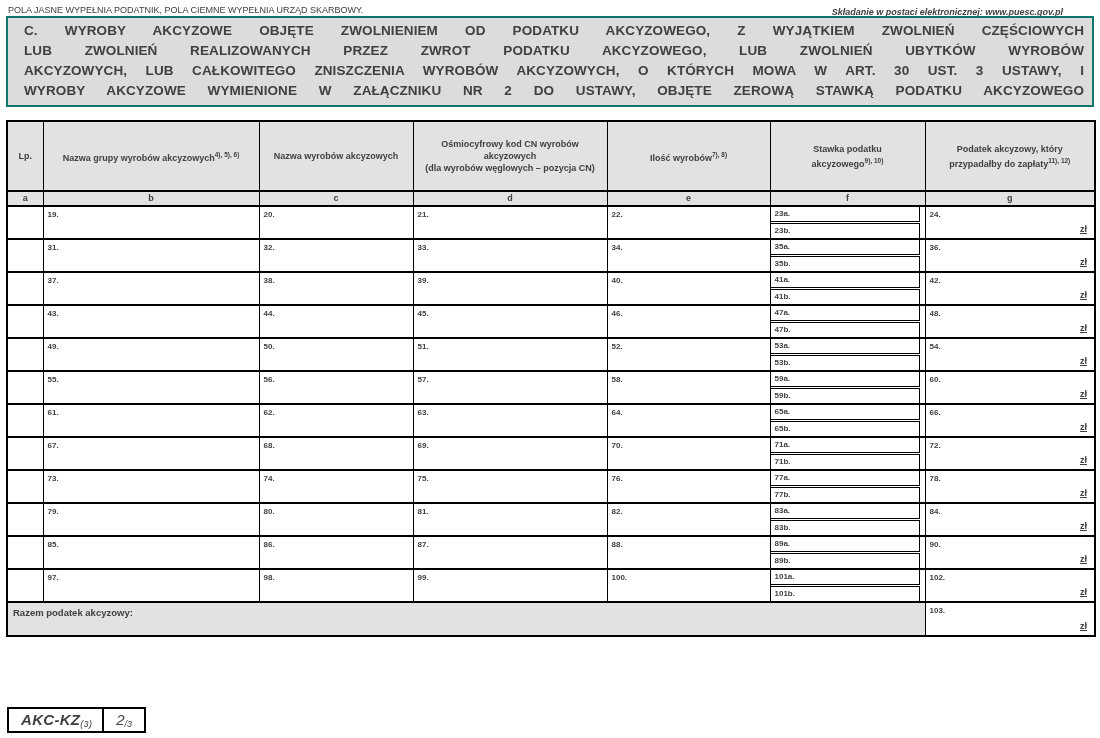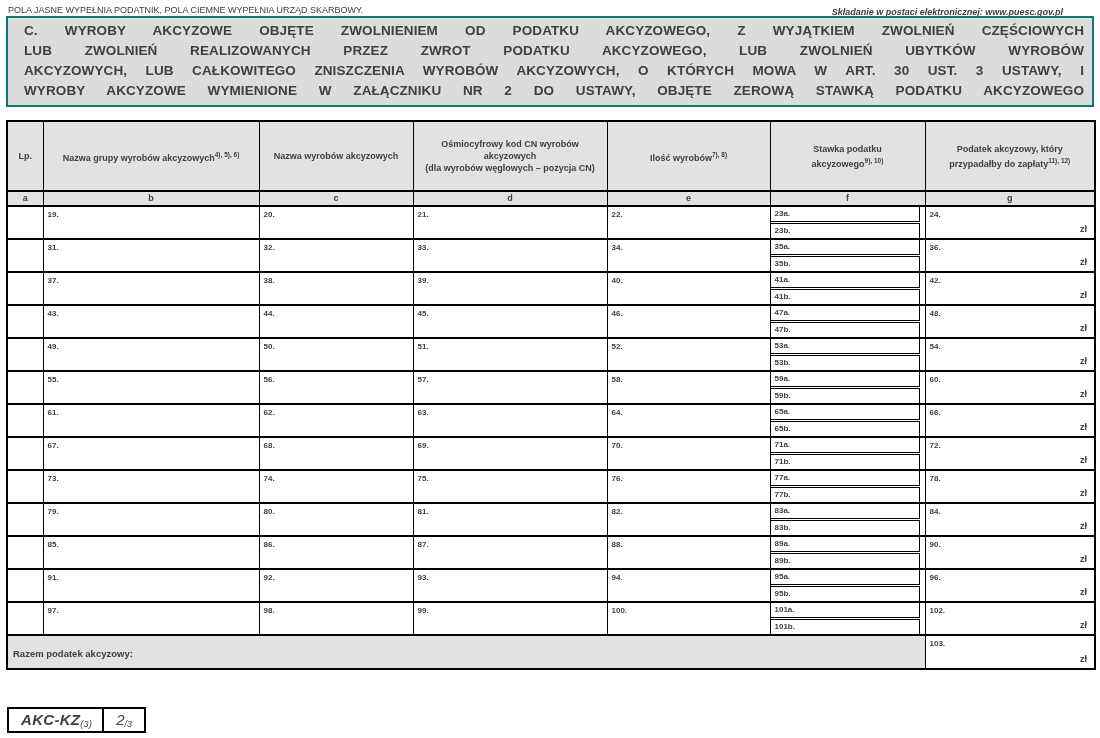--- a/index.html
+++ b/index.html
@@ -52,25 +52,25 @@
   }
   .fnum { display:block; font-size:8px; font-weight:bold; padding:3px 0 0 4px; line-height:9px; }
   td.fcol { padding:0; }
   .fbox {
     position:absolute; left:-1px; right:5px; height:16px;
     border:1px solid #000; background:#fff;
   }
   .fbox .fnum { padding-top:2px; }
   .fbox-a { top:-1px; }
   .fbox-b { bottom:-1px; }
-  td.gcol .zl { position:absolute; right:7px; bottom:4px; font-size:9px; font-weight:bold; }
+  td.gcol .zl { position:absolute; right:7px; bottom:4px; font-size:9px; font-weight:bold;text-decoration:underline; }
   tr.total { height:34px; }
   tr.total td { vertical-align:top; position:relative; border-bottom:2px solid #000; }
   tr.total td.label {
-    background:#e2e2e2; font-weight:bold; font-size:9.5px; padding:12px 0 0 5px;
+    background:#e2e2e2; font-weight:bold; font-size:9.5px; padding:4px 0 0 5px;
   }
   tr.total td.gcol { background:#fff; padding:0; }
 
   .footer-box {
     position:absolute; top:707px; left:7px; display:inline-flex;
     border:2px solid #000; background:#fff; align-items:stretch;font-style:italic;
   }
   .footer-cell1 {
     padding:2px 10px 3px 12px; border-right:2px solid #000;
     font-size:15px; font-weight:bold; letter-spacing:0.3px;
@@ -421,47 +421,20 @@
             </div>
     </td>
     <td class="gcol">
       <span class="fnum">90.</span>
       <span class="zl">zł</span>
     </td>
   </tr>
         <tr class="datarow">
     <td></td>
     <td>
-            <span class="fnum">91.</span>
-          </td>
-    <td>
-            <span class="fnum">92.</span>
-          </td>
-    <td>
-            <span class="fnum">93.</span>
-          </td>
-    <td>
-            <span class="fnum">94.</span>
-          </td>
-    <td class="fcol">
-      <div class="fbox fbox-a">
-              <span class="fnum">95a.</span>
-            </div>
-      <div class="fbox fbox-b">
-              <span class="fnum">95b.</span>
-            </div>
-    </td>
-    <td class="gcol">
-      <span class="fnum">96.</span>
-      <span class="zl">zł</span>
-    </td>
-  </tr>
-        <tr class="datarow">
-    <td></td>
-    <td>
             <span class="fnum">97.</span>
           </td>
     <td>
             <span class="fnum">98.</span>
           </td>
     <td>
             <span class="fnum">99.</span>
           </td>
     <td>
             <span class="fnum">100.</span>

